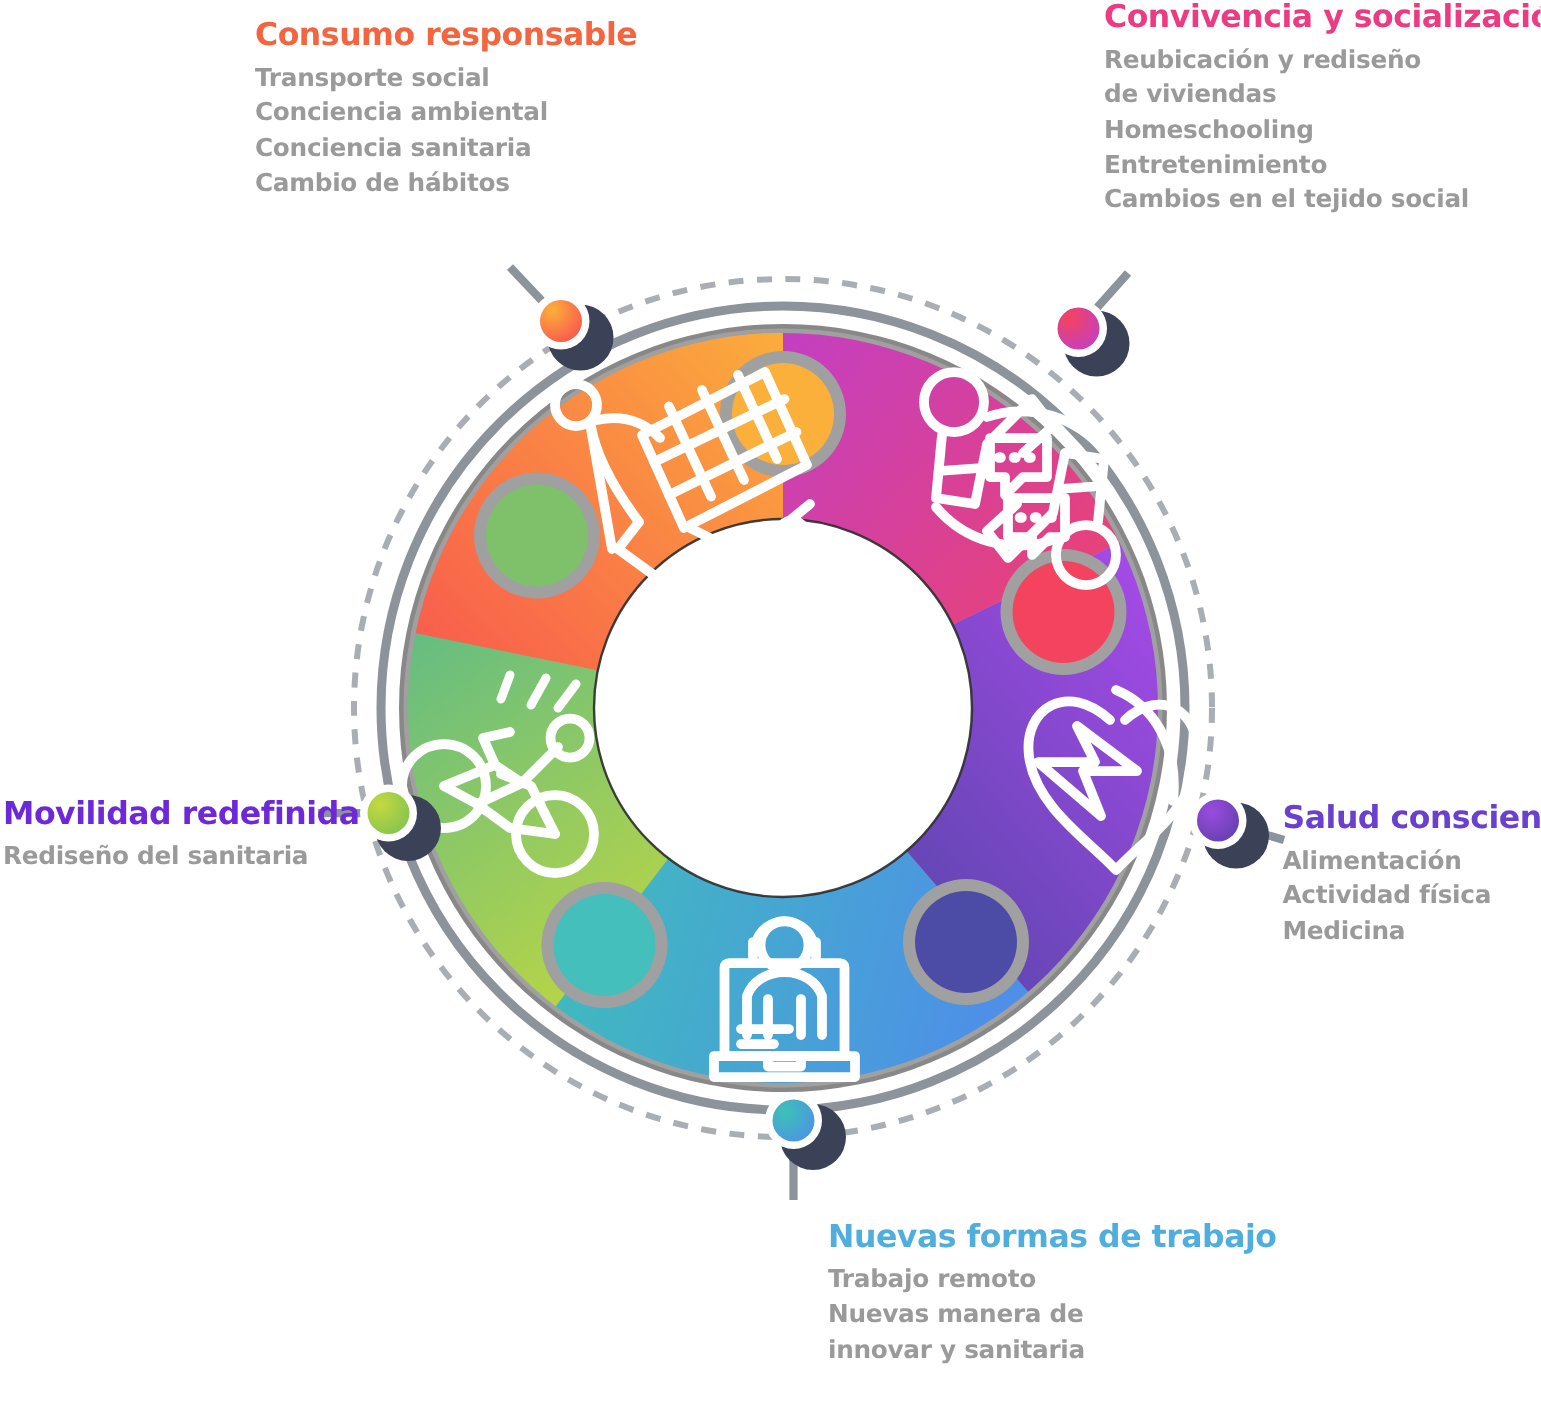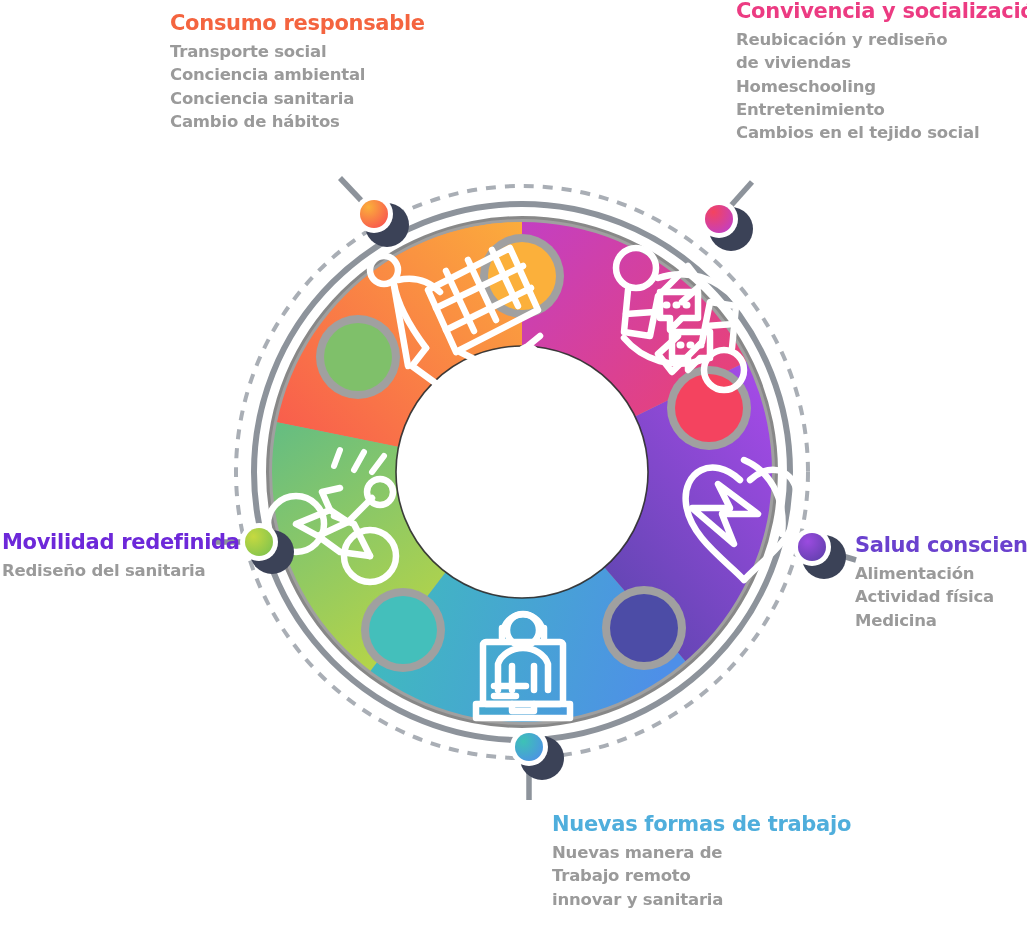--- a/index.html
+++ b/index.html
@@ -315,22 +315,22 @@
     <div class="label-items">
       <div>Alimentación</div>
       <div>Actividad física</div>
       <div>Medicina</div>
     </div>
   </div>
 
   <div class="label-block" id="lbl-trabajo">
     <div class="label-title" style="color:#4FAEDC;">Nuevas formas de trabajo</div>
     <div class="label-items">
+      <div>Trabajo remoto</div>
       <div>Nuevas manera de</div>
-      <div>Trabajo remoto</div>
       <div>innovar y sanitaria</div>
     </div>
   </div>
 
   <div class="label-block" id="lbl-movilidad">
     <div class="label-title" style="color:#6d28d9;">Movilidad redefinida</div>
     <div class="label-items">
       <div>Rediseño del sanitaria</div>
     </div>
   </div>

